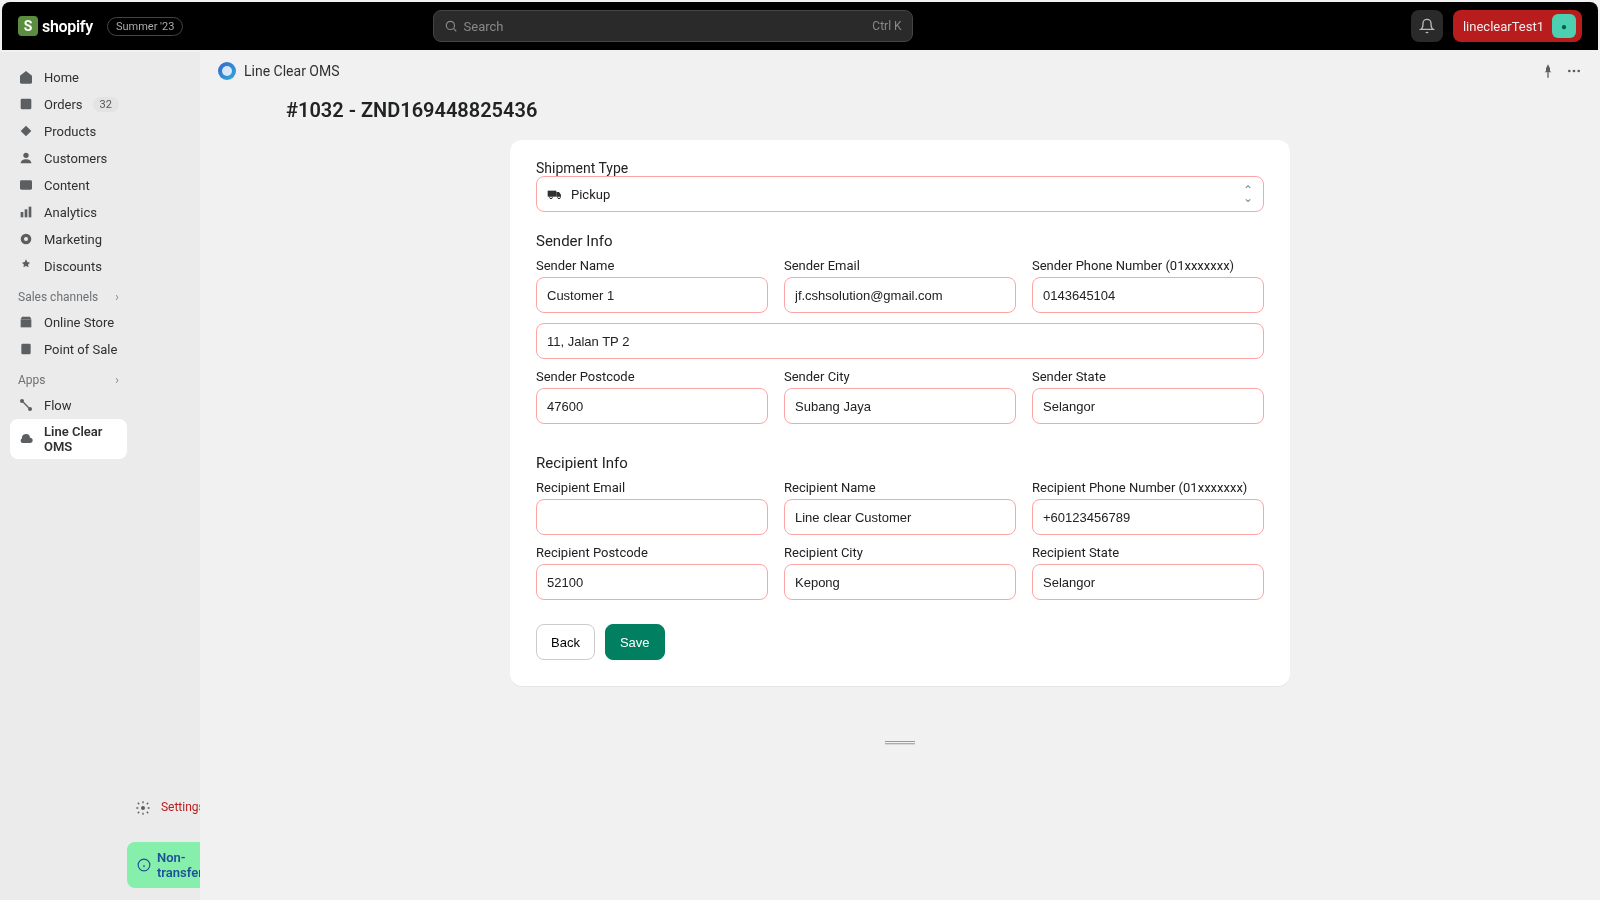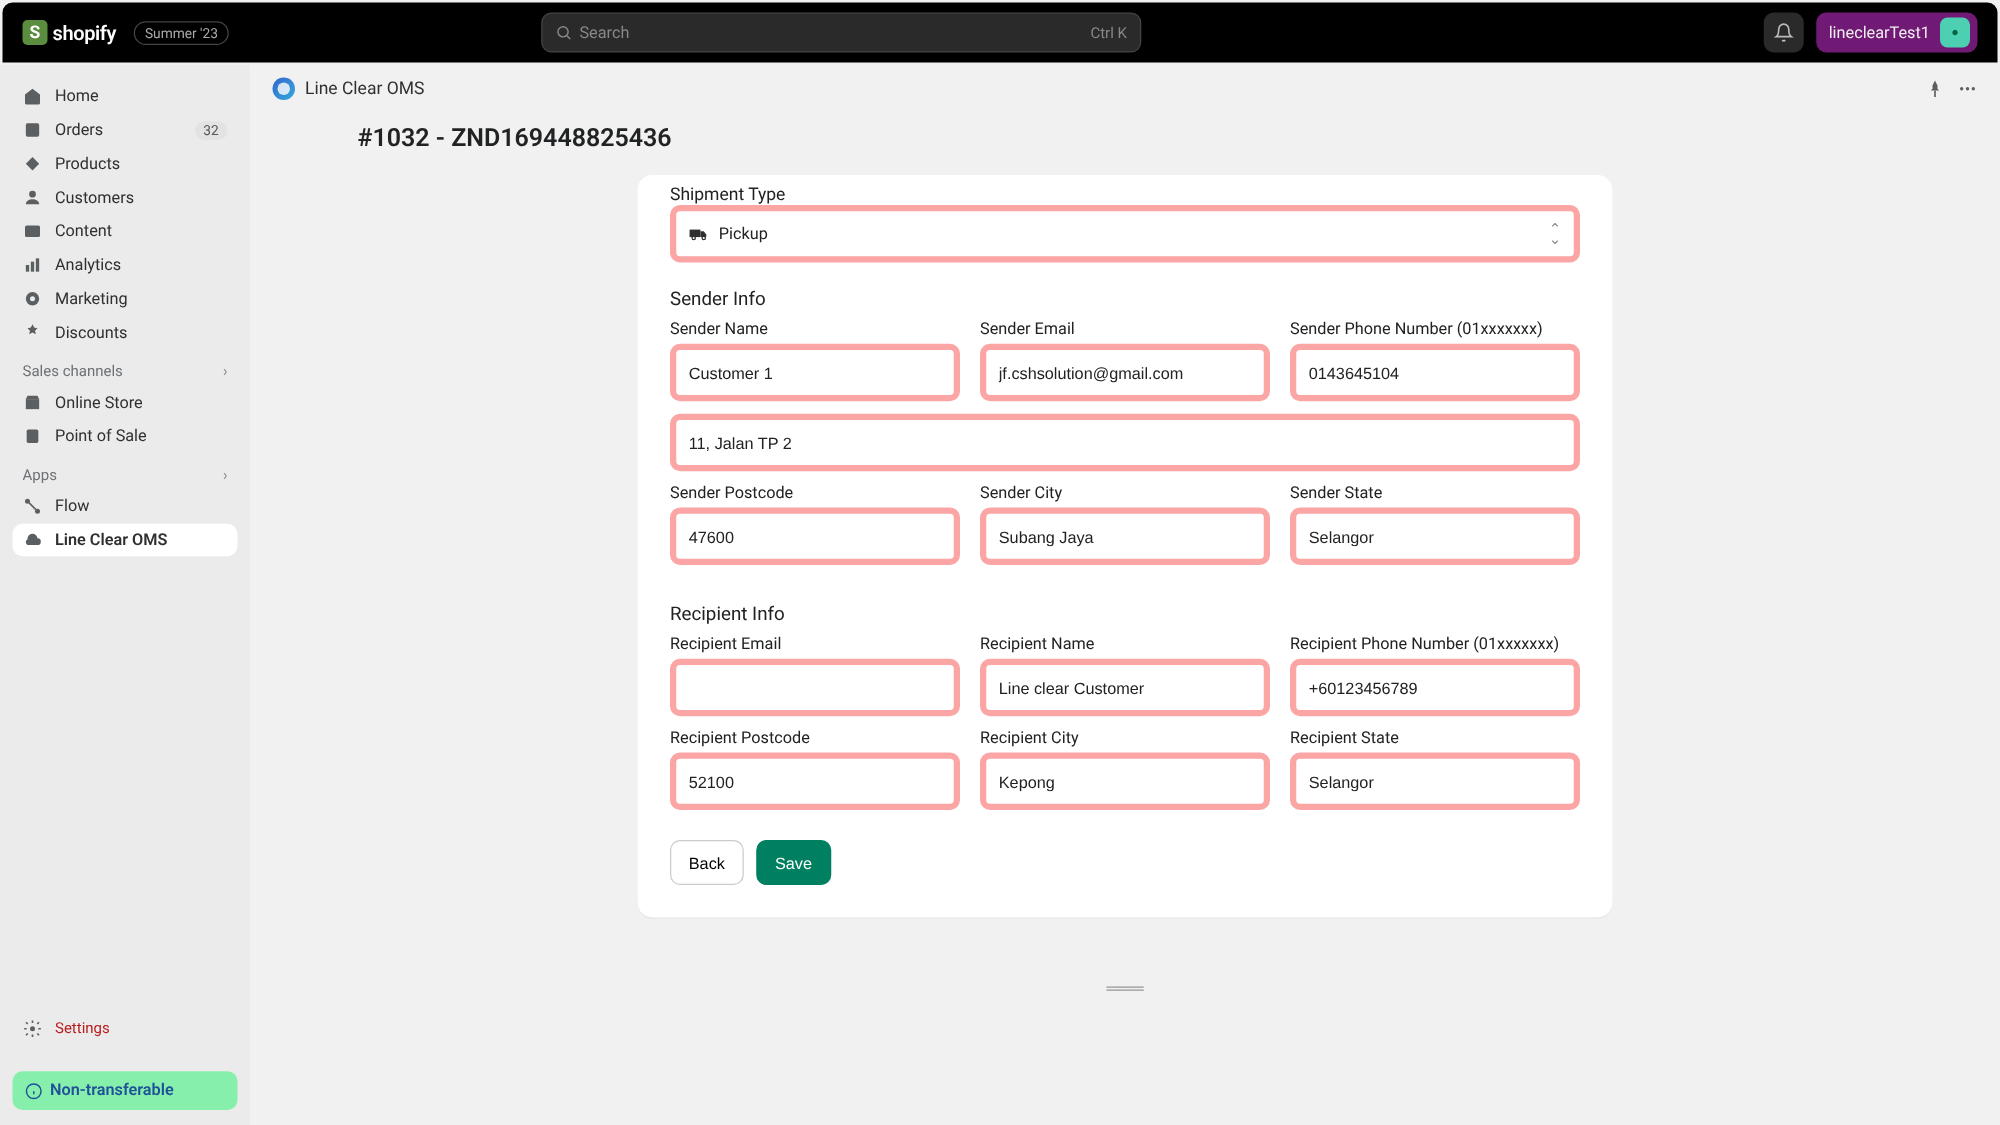--- a/index.html
+++ b/index.html
@@ -10,26 +10,26 @@
 .logo-wrap { display: flex; align-items: center; gap: 8px; }
 .shopify-brand { display: flex; align-items: center; gap: 4px; }
 .shopify-icon { width: 20px; height: 20px; background: #5a8e3e; border-radius: 4px; display: flex; align-items: center; justify-content: center; color: #fff; font-weight: bold; font-size: 14px; }
 .shopify-word { color: #fff; font-weight: 600; font-size: 16px; letter-spacing: -0.3px; }
 .summer-badge { border: 1px solid #444; color: #aaa; padding: 2px 8px; border-radius: 10px; font-size: 11px; margin-left: 6px; }
 .searchbar { flex: 0 0 480px; margin: 0 auto; background: #2a2a2a; border: 1px solid #444; border-radius: 8px; height: 32px; display: flex; align-items: center; padding: 0 10px; color: #888; font-size: 13px; }
 .searchbar .placeholder { flex: 1; margin-left: 6px; }
 .searchbar .kbd { color: #888; font-size: 12px; }
 .topbar-right { display: flex; align-items: center; gap: 10px; margin-left: auto; }
 .bell-btn { width: 32px; height: 32px; background: #2a2a2a; border-radius: 8px; display: flex; align-items: center; justify-content: center; color: #bbb; }
-.user-pill { background: #701a75; border-radius: 8px; height: 32px; display: flex; align-items: center; padding: 0 6px 0 10px; color: #eee; font-size: 13px; gap: 8px; }
+.user-pill { background: #b91c1c; border-radius: 8px; height: 32px; display: flex; align-items: center; padding: 0 6px 0 10px; color: #eee; font-size: 13px; gap: 8px; }
 .avatar { width: 24px; height: 24px; background: #4dd0b1; border-radius: 6px; display: flex; align-items: center; justify-content: center; font-size: 10px; color: #064; }
 
 
 .shell { display: flex; height: calc(900px - 52px); }
-.sidebar { width: 200px; background: #ebebeb; display: flex; flex-direction: column; padding: 12px 10px; }
+.sidebar { width: 200px; background: #ebebeb; display: flex; flex-direction: row; padding: 12px 10px; }
 .nav { display: flex; flex-direction: column; gap: 1px; }
 .nav-item { display: flex; align-items: center; gap: 10px; padding: 5px 8px; border-radius: 8px; color: #303030; font-size: 13px; cursor: pointer; }
 .nav-item.active { background: #fff; font-weight: 600; }
 .nav-item .badge { margin-left: auto; background: #e3e3e3; border-radius: 8px; padding: 1px 7px; font-size: 11px; color: #555; }
 .nav-item .icn { width: 16px; height: 16px; display: flex; align-items: center; justify-content: center; color: #5c5f62; }
 .nav-section { font-size: 12px; color: #6d7175; padding: 10px 8px 4px; display:flex; justify-content:space-between; align-items:center;}
 .nav-section .chev { color:#888; font-size:12px;}
 .sidebar-bottom { margin-top: auto; }
 .settings-item { display:flex; align-items:flex-start; gap:10px; padding:6px 8px; color:#b91c1c; font-size:12px; cursor:pointer;}
 .nontransfer { margin-top: 20px; background: #86efac; color: #1f5199; padding: 8px 10px; border-radius: 8px; font-size: 13px; display:flex; align-items:center; gap:6px; font-weight:600;}
@@ -37,25 +37,25 @@
 
 .main { flex: 1; background: #f1f1f1; overflow: auto; }
 .app-header { display: flex; align-items: center; padding: 10px 18px; gap: 8px; color:#303030;}
 .app-logo { width:18px; height:18px; border-radius:50%; background: linear-gradient(135deg,#36c,#3ad); display:flex; align-items:center; justify-content:center;}
 .app-logo-inner { width:10px; height:10px; border-radius:50%; background:#fff; opacity:0.8;}
 .app-header-right { margin-left:auto; display:flex; gap:10px; color:#5c5f62;}
 .pin-btn,.dots-btn{cursor:pointer;}
 
 .page { padding: 0 40px 40px; }
 .page-title { font-size: 20px; font-weight: 600; margin: 8px 0 18px 46px; }
-.card { background: #fff; border-radius: 12px; padding: 8px 26px 26px; width: 780px; margin: 0 auto; box-shadow: 0 1px 0 rgba(0,0,0,0.05);}
+.card { background: #fff; border-radius: 12px; padding: 20px 26px 26px; width: 780px; margin: 0 auto; box-shadow: 0 1px 0 rgba(0,0,0,0.05);}
 .section-title { font-size: 14px; color: #202223; margin: 12px 0 6px; }
 .label { font-size: 13px; color: #202223; margin-bottom: 4px; display:block; }
 .field { margin-bottom: 10px; }
-.input, .select { width: 100%; height: 46px; border: 5px solid #fca5a5; border-radius: 8px; padding: 0 10px; font-size: 13px; background:#fff; color:#202223;}
+.input, .select { width: 100%; height: 36px; border: 1px solid #fca5a5; border-radius: 8px; padding: 0 10px; font-size: 13px; background:#fff; color:#202223;}
 .select { display:flex; align-items:center; gap:8px; position:relative;}
 .select .sel-icon { color:#5c5f62; }
 .select .sel-arrows { position:absolute; right:10px; color:#888; font-size:12px; line-height:8px;}
 .row3 { display:grid; grid-template-columns: 1fr 1fr 1fr; gap: 16px; }
 .row1 { display:grid; grid-template-columns: 1fr; gap:16px;}
 .group-title { font-size: 15px; color:#202223; margin:20px 0 8px; }
 .btns { display:flex; gap:10px; margin-top:14px;}
 .btn { height:36px; border-radius:8px; padding:0 14px; font-size:13px; cursor:pointer; border:1px solid #c9cccf; background:#fff;}
 .btn.primary { background:#008060; color:#fff; border-color:#008060; }
 

